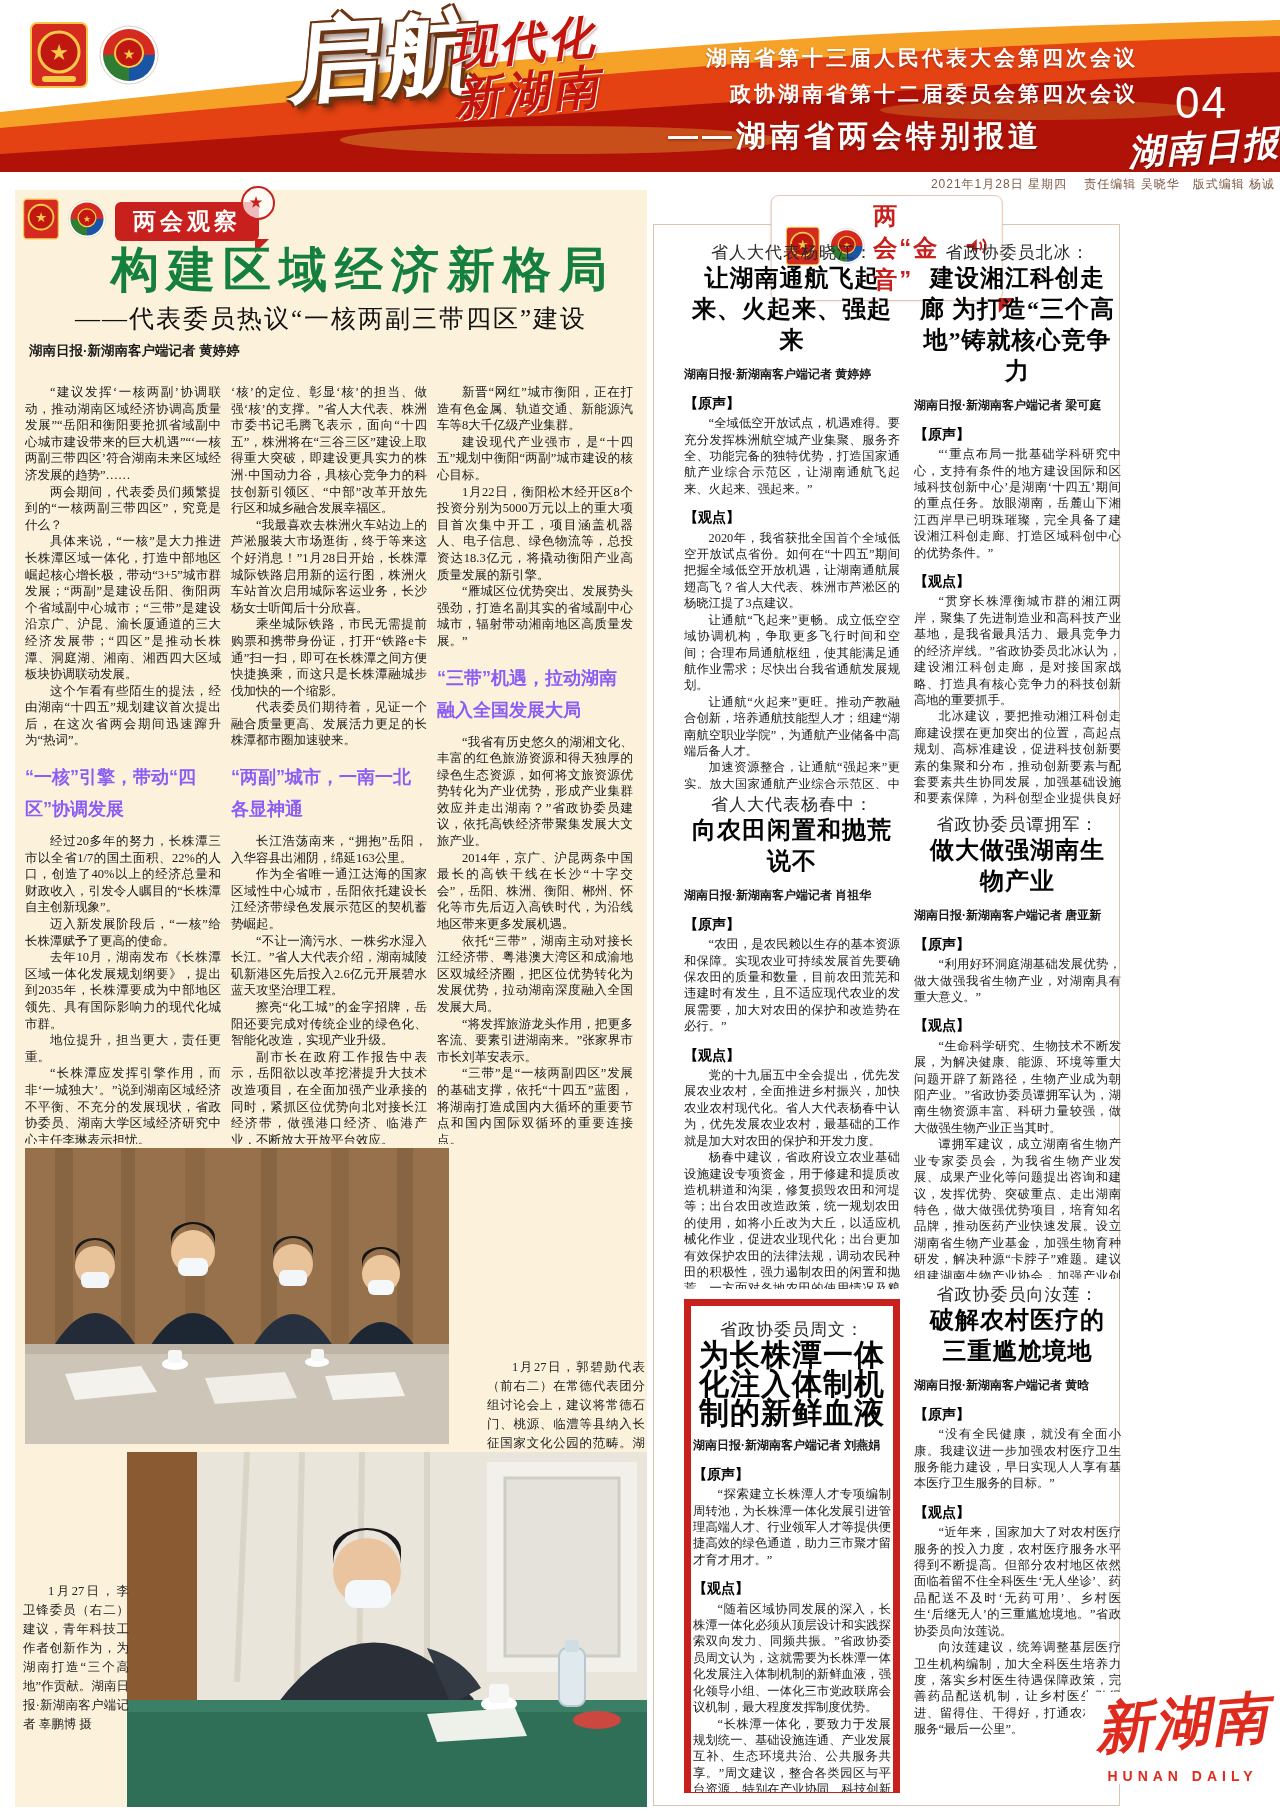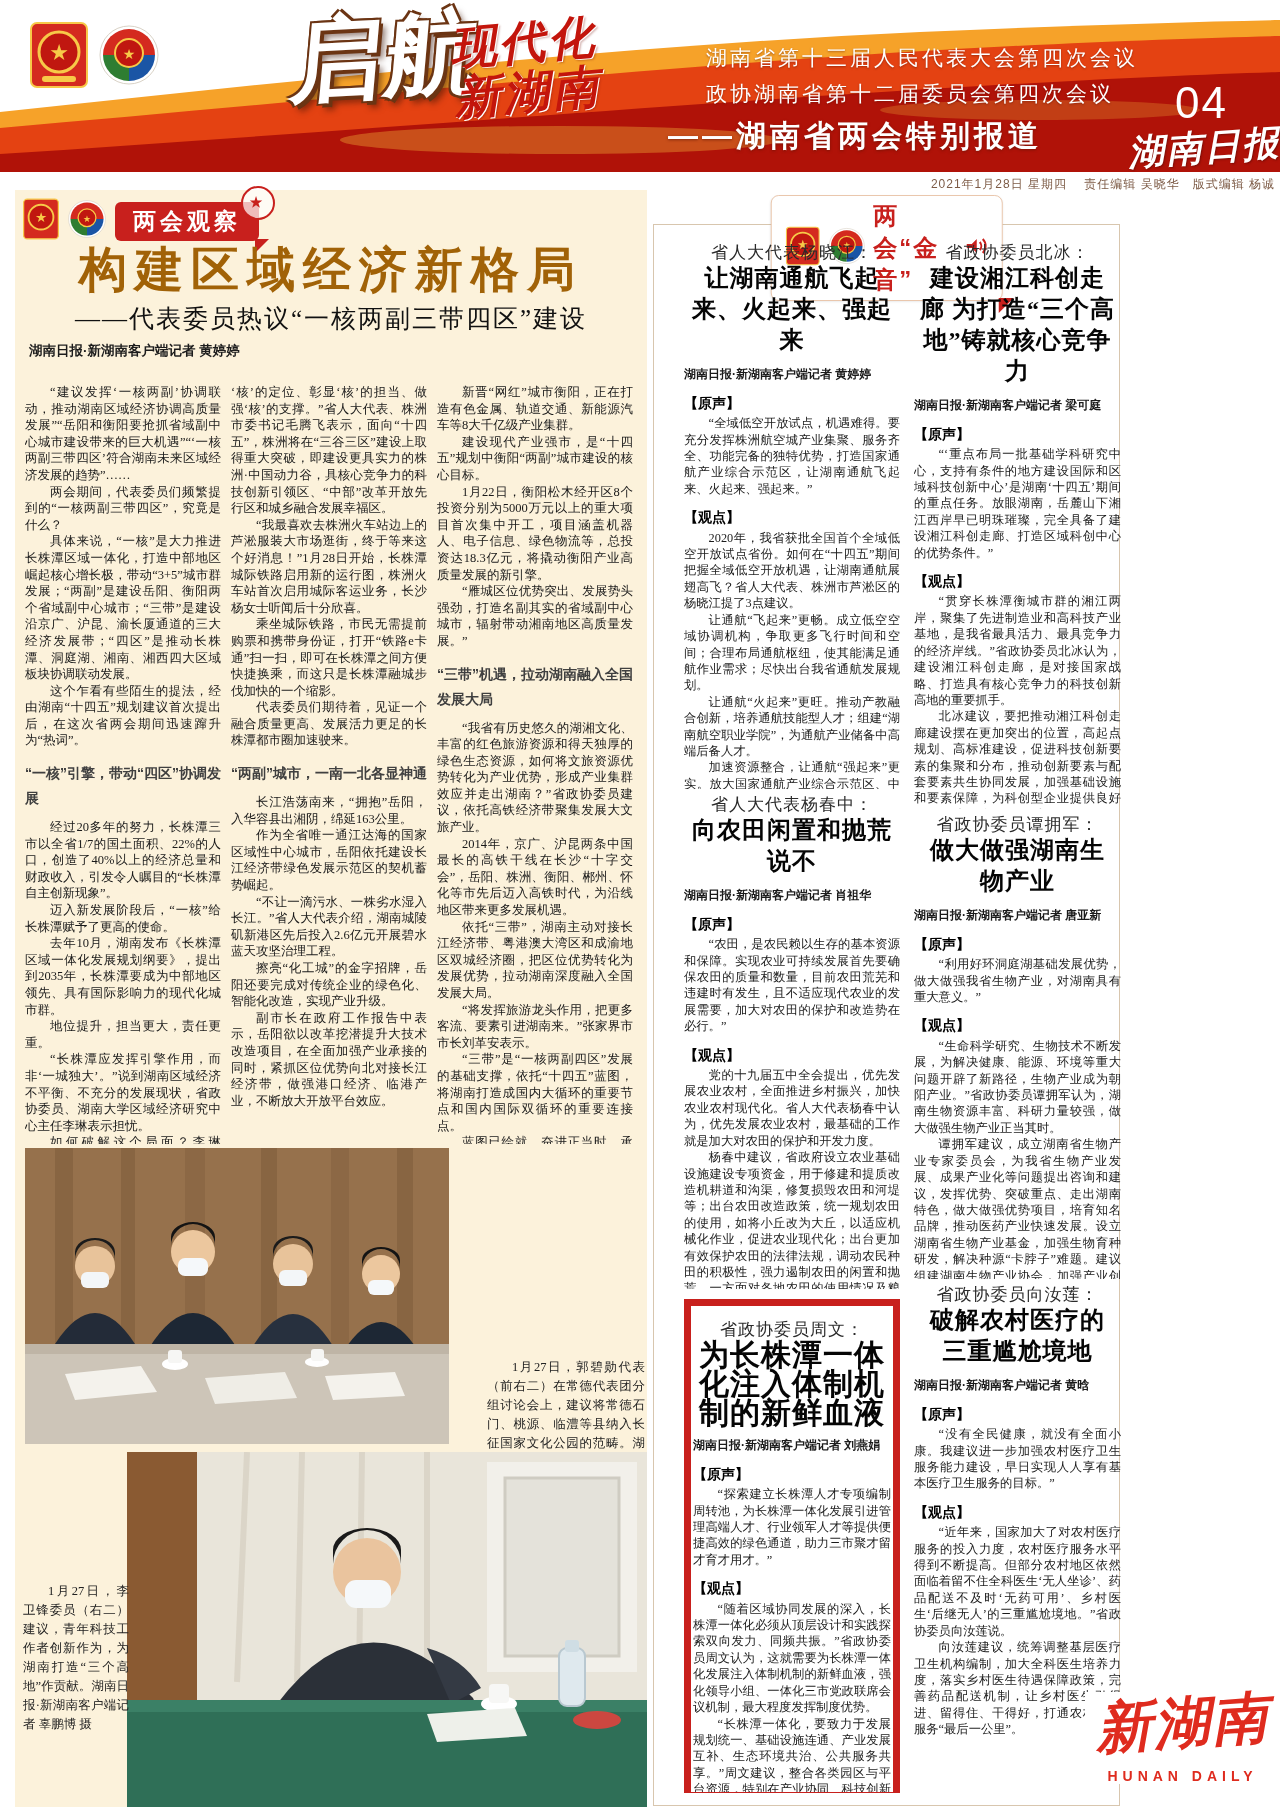--- a/index.html
+++ b/index.html
@@ -11,48 +11,48 @@
   #banner svg{display:block;}
   .emblem{position:absolute;top:22px;}
   .qihang{position:absolute;left:292px;top:10px;font-family:"Liberation Sans","DejaVu Sans",sans-serif;
           font-weight:900;font-size:92px;line-height:92px;color:#fff;letter-spacing:2px;
           transform:skewX(-8deg) rotate(-3deg);
           text-shadow:4px 4px 0 #6b3413,-2px -2px 0 #6b3413,2px -2px 0 #6b3413,-2px 2px 0 #6b3413,7px 7px 6px rgba(60,20,5,.55);}
   .slogan{position:absolute;left:452px;top:18px;color:#c3150c;font-weight:900;font-style:italic;
           font-size:46px;line-height:50px;transform:rotate(-5deg);letter-spacing:3px;
           text-shadow:1px 1px 0 #fff,2px 2px 2px rgba(120,20,10,.3);}
   .meetlines{position:absolute;left:706px;top:40px;color:#fff;font-family:"Liberation Sans",sans-serif;
-             font-weight:400;font-size:21px;line-height:36px;letter-spacing:3px;text-shadow:0 1px 2px rgba(90,20,5,.5);}
+             font-weight:700;font-size:21px;line-height:36px;letter-spacing:3px;text-shadow:0 1px 2px rgba(90,20,5,.5);text-align:right;}
   .reportline{position:absolute;left:668px;top:116px;color:#fff;font-family:"Liberation Sans",sans-serif;
               font-weight:900;font-size:30px;letter-spacing:4px;text-shadow:0 1px 3px rgba(90,20,5,.6);}
   .pageno{position:absolute;left:1175px;top:78px;color:#fff;font-family:"Liberation Sans",sans-serif;
           font-size:44px;font-weight:400;letter-spacing:2px;}
   .masthead{position:absolute;left:1128px;top:124px;color:#fff;font-weight:900;font-style:italic;
             font-size:36px;transform:rotate(-4deg);letter-spacing:2px;text-shadow:1px 1px 2px rgba(90,10,5,.6);}
   .dateline{position:absolute;top:176px;left:620px;width:655px;text-align:right;
             font-family:"Liberation Sans",sans-serif;font-size:12px;color:#7d5b46;letter-spacing:1px;}
   
   #observe{left:15px;top:190px;width:632px;height:1617px;background:#fcf2db;}
   .badge-row{position:absolute;left:8px;top:8px;display:flex;align-items:center;gap:8px;}
   .badge-pill{background:#c8201d;color:#fff;font-family:"Liberation Sans",sans-serif;font-weight:900;
               font-size:23px;letter-spacing:4px;padding:4px 18px;border-radius:6px;position:relative;}
   .seal{position:absolute;right:-16px;top:-16px;width:30px;height:30px;border:2px solid #c8201d;border-radius:50%;
         color:#c8201d;font-size:14px;line-height:28px;text-align:center;background:rgba(255,255,255,.7);}
   .flagtip{position:absolute;right:-10px;bottom:-12px;width:0;height:0;border-left:14px solid #c8201d;border-bottom:14px solid transparent;}
   .headline{position:absolute;left:0;top:48px;width:100%;text-align:center;
             font-family:"Liberation Sans","DejaVu Sans",sans-serif;font-weight:900;font-size:48px;
-            letter-spacing:8px;color:#a16207;}
+            letter-spacing:8px;color:#15803d;padding-left:32px;}
   .subtitle{position:absolute;left:0;top:112px;width:100%;text-align:center;font-size:25px;color:#111;letter-spacing:2px;}
   .obyline{position:absolute;left:14px;top:152px;font-family:"Liberation Sans",sans-serif;font-weight:700;font-size:13.5px;}
   .ocol{position:absolute;top:194px;height:760px;width:196px;overflow:hidden;font-size:12.5px;line-height:16.6px;color:#191919;}
   #ocol1{left:10px;} #ocol2{left:216px;} #ocol3{left:422px;}
   .bp{margin:0;text-indent:2em;text-align:justify;}
   .bp.cont{text-indent:0;}
-  h4.sub{font-family:"Liberation Sans",sans-serif;font-weight:900;font-size:14px;line-height:25px;
-         margin:12px 0 8px;color:#404040;text-indent:0;}
+  h4.sub{font-family:"Liberation Sans",sans-serif;font-weight:900;font-size:18px;line-height:32px;
+         margin:12px 0 8px;color:#8b5cf6;text-indent:0;}
   .photo{position:absolute;overflow:hidden;}
   #photo1{left:10px;top:958px;width:424px;height:296px;}
   #photo2{left:112px;top:1262px;width:520px;height:355px;}
   .caption{position:absolute;font-size:12.5px;line-height:19px;text-align:justify;color:#222;}
   #cap1{left:472px;top:1168px;width:158px;}
   #cap2{left:8px;top:1392px;width:106px;}
   .caption p{margin:0;text-indent:2em;}
   
   #goldvoice{left:653px;top:224px;width:465px;height:1580px;background:#fff;border:1px solid #d8c6ae;}
   .gv-badge{position:absolute;left:50%;transform:translateX(-50%);top:-30px;background:#fff;

